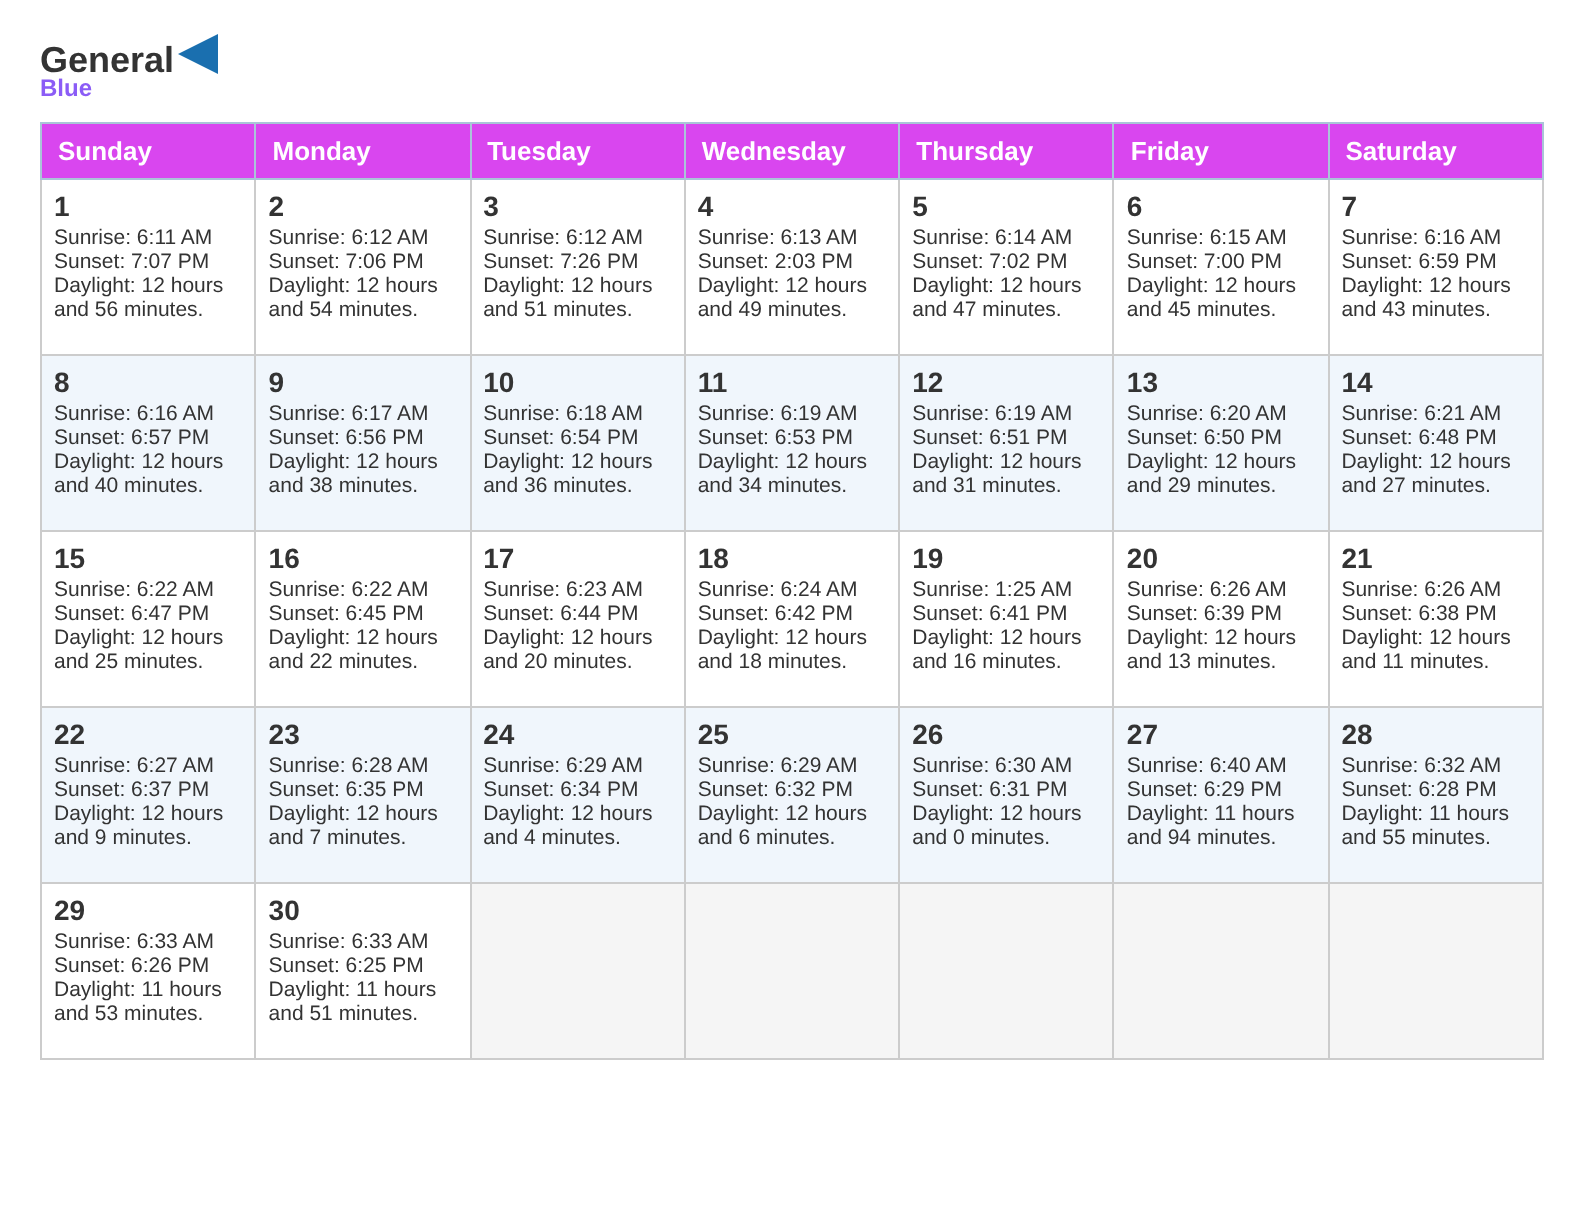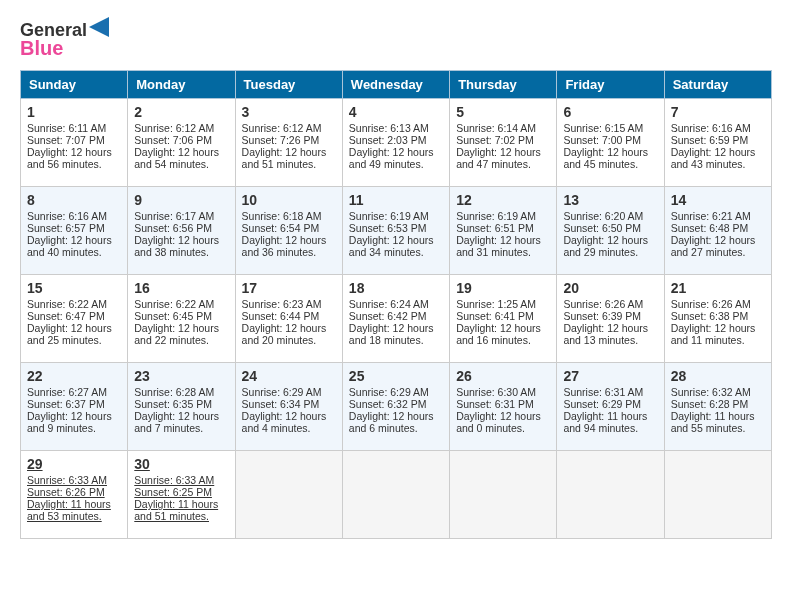--- a/index.html
+++ b/index.html
@@ -32,21 +32,21 @@
     .location {
       font-size: 14px;
       color: #555;
     }
     table {
       width: 100%;
       border-collapse: collapse;
       table-layout: fixed;
     }
     thead tr th {
-      background-color: #0369a1;
+      background-color: #d946ef;
       color: #fff;
       font-size: 13px;
       font-weight: bold;
       padding: 6px 8px;
       text-align: left;
       border: 1px solid #aac4d8;
     }
     tbody tr td {
       border: 1px solid #ccc;
       vertical-align: top;
@@ -63,36 +63,35 @@
       font-size: 14px;
       font-weight: bold;
       display: block;
       margin-bottom: 2px;
     }
     .empty {
       background: #f5f5f5 !important;
     }
     .last-row td {
       height: 88px;
-      text-decoration: underline;
     }
   </style>
 </head>
 <body>
 
 <div class="header">
   <div class="logo">
     <div style="display:flex;flex-direction:column;align-items:flex-start;">
       <div style="display:flex;align-items:center;">
         <span style="font-size:18px;font-weight:bold;color:#333;">General</span>
         <svg width="20" height="20" viewBox="0 0 20 20" style="margin-left:2px;margin-top:-8px;">
           <polygon points="0,10 20,0 20,20" fill="#1a6faf"></polygon>
         </svg>
       </div>
-      <span style="font-size:20px;font-weight:bold;color:#ec4899;margin-top:-4px;">Blue</span>
+      <span style="font-size:12px;font-weight:bold;color:#8b5cf6;margin-top:-4px;">Blue</span>
     </div>
   </div>
   <div class="title-block">
     <div class="month-title"></div>
     <div class="location"></div>
   </div>
 </div>
 
 <table>
   <thead>
@@ -291,21 +290,21 @@
         </td>
         <td>
           <span class="day-num">26</span>
           <div>Sunrise: 6:30 AM</div>
           <div>Sunset: 6:31 PM</div>
           <div>Daylight: 12 hours</div>
           <div>and 0 minutes.</div>
         </td>
         <td>
           <span class="day-num">27</span>
-          <div>Sunrise: 6:31 AM</div>
+          <div>Sunrise: 6:40 AM</div>
           <div>Sunset: 6:29 PM</div>
           <div>Daylight: 11 hours</div>
           <div>and 94 minutes.</div>
         </td>
         <td>
           <span class="day-num">28</span>
           <div>Sunrise: 6:32 AM</div>
           <div>Sunset: 6:28 PM</div>
           <div>Daylight: 11 hours</div>
           <div>and 55 minutes.</div>

